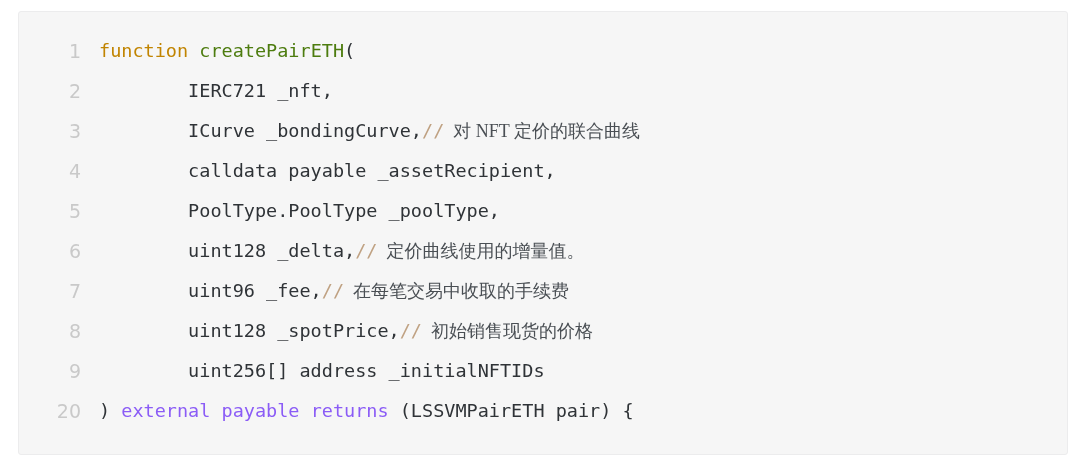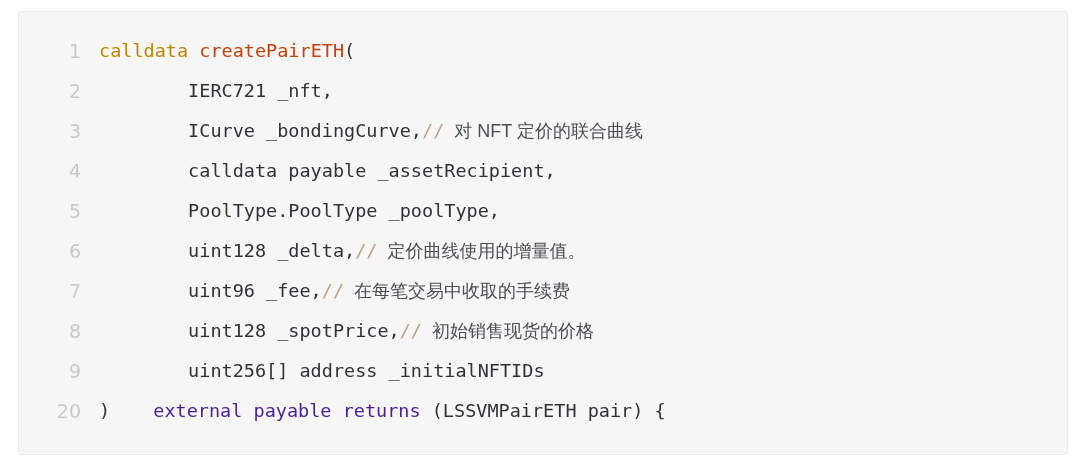--- a/index.html
+++ b/index.html
@@ -56,39 +56,39 @@
     font-family: "DejaVu Sans Mono", "Liberation Mono", monospace;
     font-size: 18.5px;
     line-height: 40px;
     color: #2f3337;
     white-space: pre;
     letter-spacing: 0px;
   }
 
   
   .tok-keyword   { color: #c18401; }
-  .tok-title     { color: #c2410c; }
-  .tok-strong    { color: #4c1d95; margin-left: 32px; }
+  .tok-title     { color: #4d7c0f; }
+  .tok-strong    { color: #8b5cf6; }
   .tok-plain     { color: #2f3337; }
   .tok-comment-slash { color: #bfa182; }
   .tok-comment-text  {
     color: #4a4f54;
-    font-family: Liberation Sans, sans-serif;
+    font-family: Liberation Serif, serif;
     font-size: 18px;
   }
 </style>
 </head>
 <body>
 
 <div id="code-block">
   <table id="code-table">
     <tbody id="code-body">
         <tr class="code-row">
           <td class="line-number">1</td>
-          <td class="line-content"><span class="tok-keyword">calldata</span><span class="tok-plain"> </span><span class="tok-title">createPairETH</span><span class="tok-plain">(</span></td>
+          <td class="line-content"><span class="tok-keyword">function</span><span class="tok-plain"> </span><span class="tok-title">createPairETH</span><span class="tok-plain">(</span></td>
         </tr>
         <tr class="code-row">
           <td class="line-number">2</td>
           <td class="line-content"><span class="tok-plain">        IERC721 _nft,</span></td>
         </tr>
         <tr class="code-row">
           <td class="line-number">3</td>
           <td class="line-content"><span class="tok-plain">        ICurve _bondingCurve,</span><span class="tok-comment-slash">//</span><span class="tok-comment-text">  对 NFT 定价的联合曲线</span></td>
         </tr>
         <tr class="code-row">

